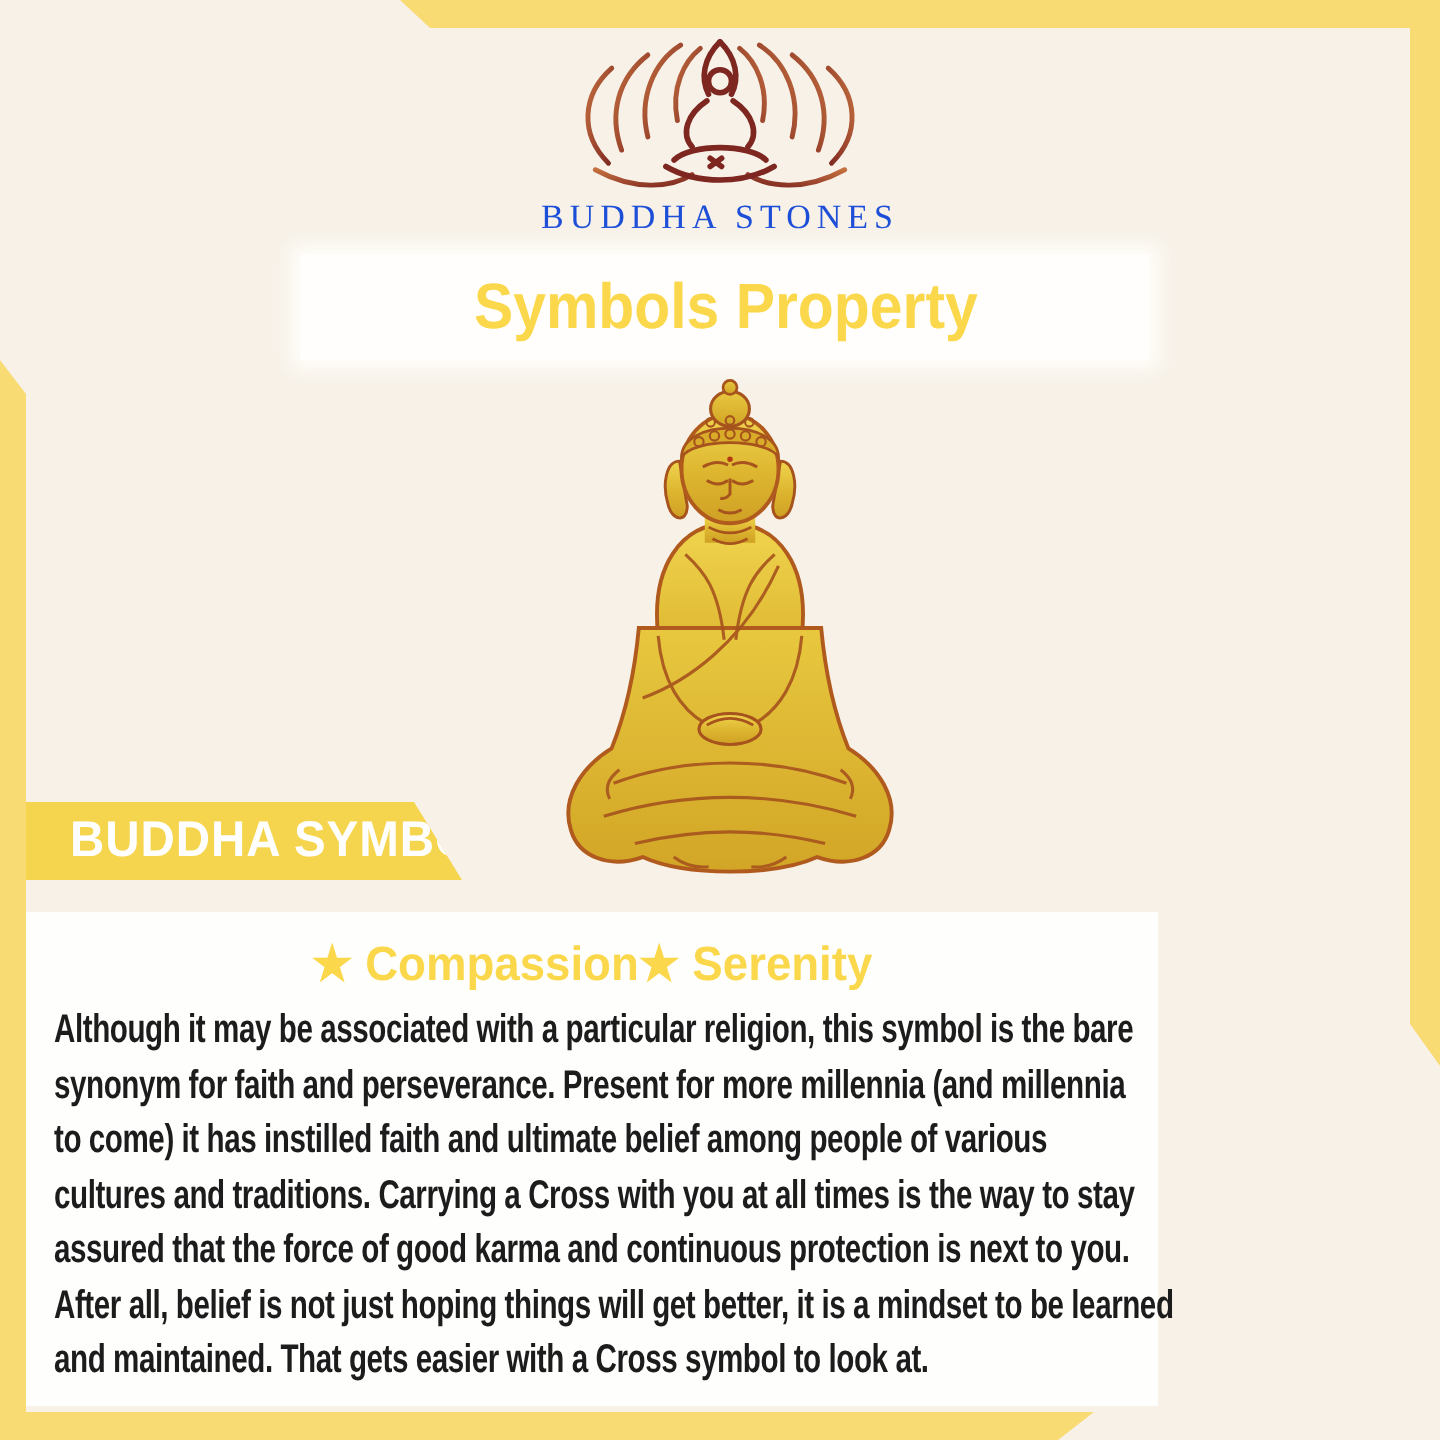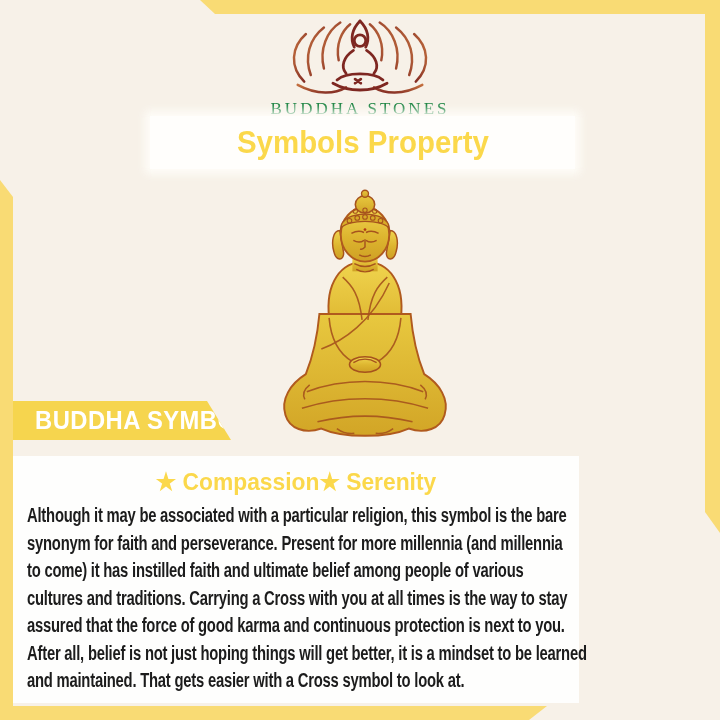--- a/index.html
+++ b/index.html
@@ -17,24 +17,24 @@
   .strip-left{left:0;top:180px;width:13px;height:540px;
     clip-path:polygon(0 0,100% 17px,100% 100%,0 100%);}
   .strip-bottom{left:0;bottom:0;width:547px;height:14px;
     clip-path:polygon(0 0,100% 0,calc(100% - 18px) 100%,0 100%);}
 
   
   .logo-wrap{position:absolute;top:16px;left:0;width:100%;
     display:flex;flex-direction:column;align-items:center;}
   .logo-wrap svg{width:156px;height:82px;display:block;}
   .brand-name{margin-top:1px;font-family:"Liberation Serif", serif;
-    font-size:17px;letter-spacing:3px;color:#15803d;white-space:nowrap;}
-
-  
-  .title-banner{position:absolute;left:150px;top:116px;width:425px;height:53px;
+    font-size:17px;letter-spacing:3px;color:#1d4ed8;white-space:nowrap;}
+
+  
+  .title-banner{position:absolute;left:150px;top:127px;width:425px;height:53px;
     background:#FFFEFC;box-shadow:0 0 9px 5px rgba(255,254,250,0.95);
     display:flex;align-items:center;justify-content:center;}
   .title-text{font-size:32px;font-weight:bold;color:#FBD84B;
     transform:scaleX(0.92);white-space:nowrap;}
 
   
   .buddha{position:absolute;left:272px;top:184px;width:186px;height:262px;}
   .buddha svg{width:100%;height:100%;display:block;}
 
   

